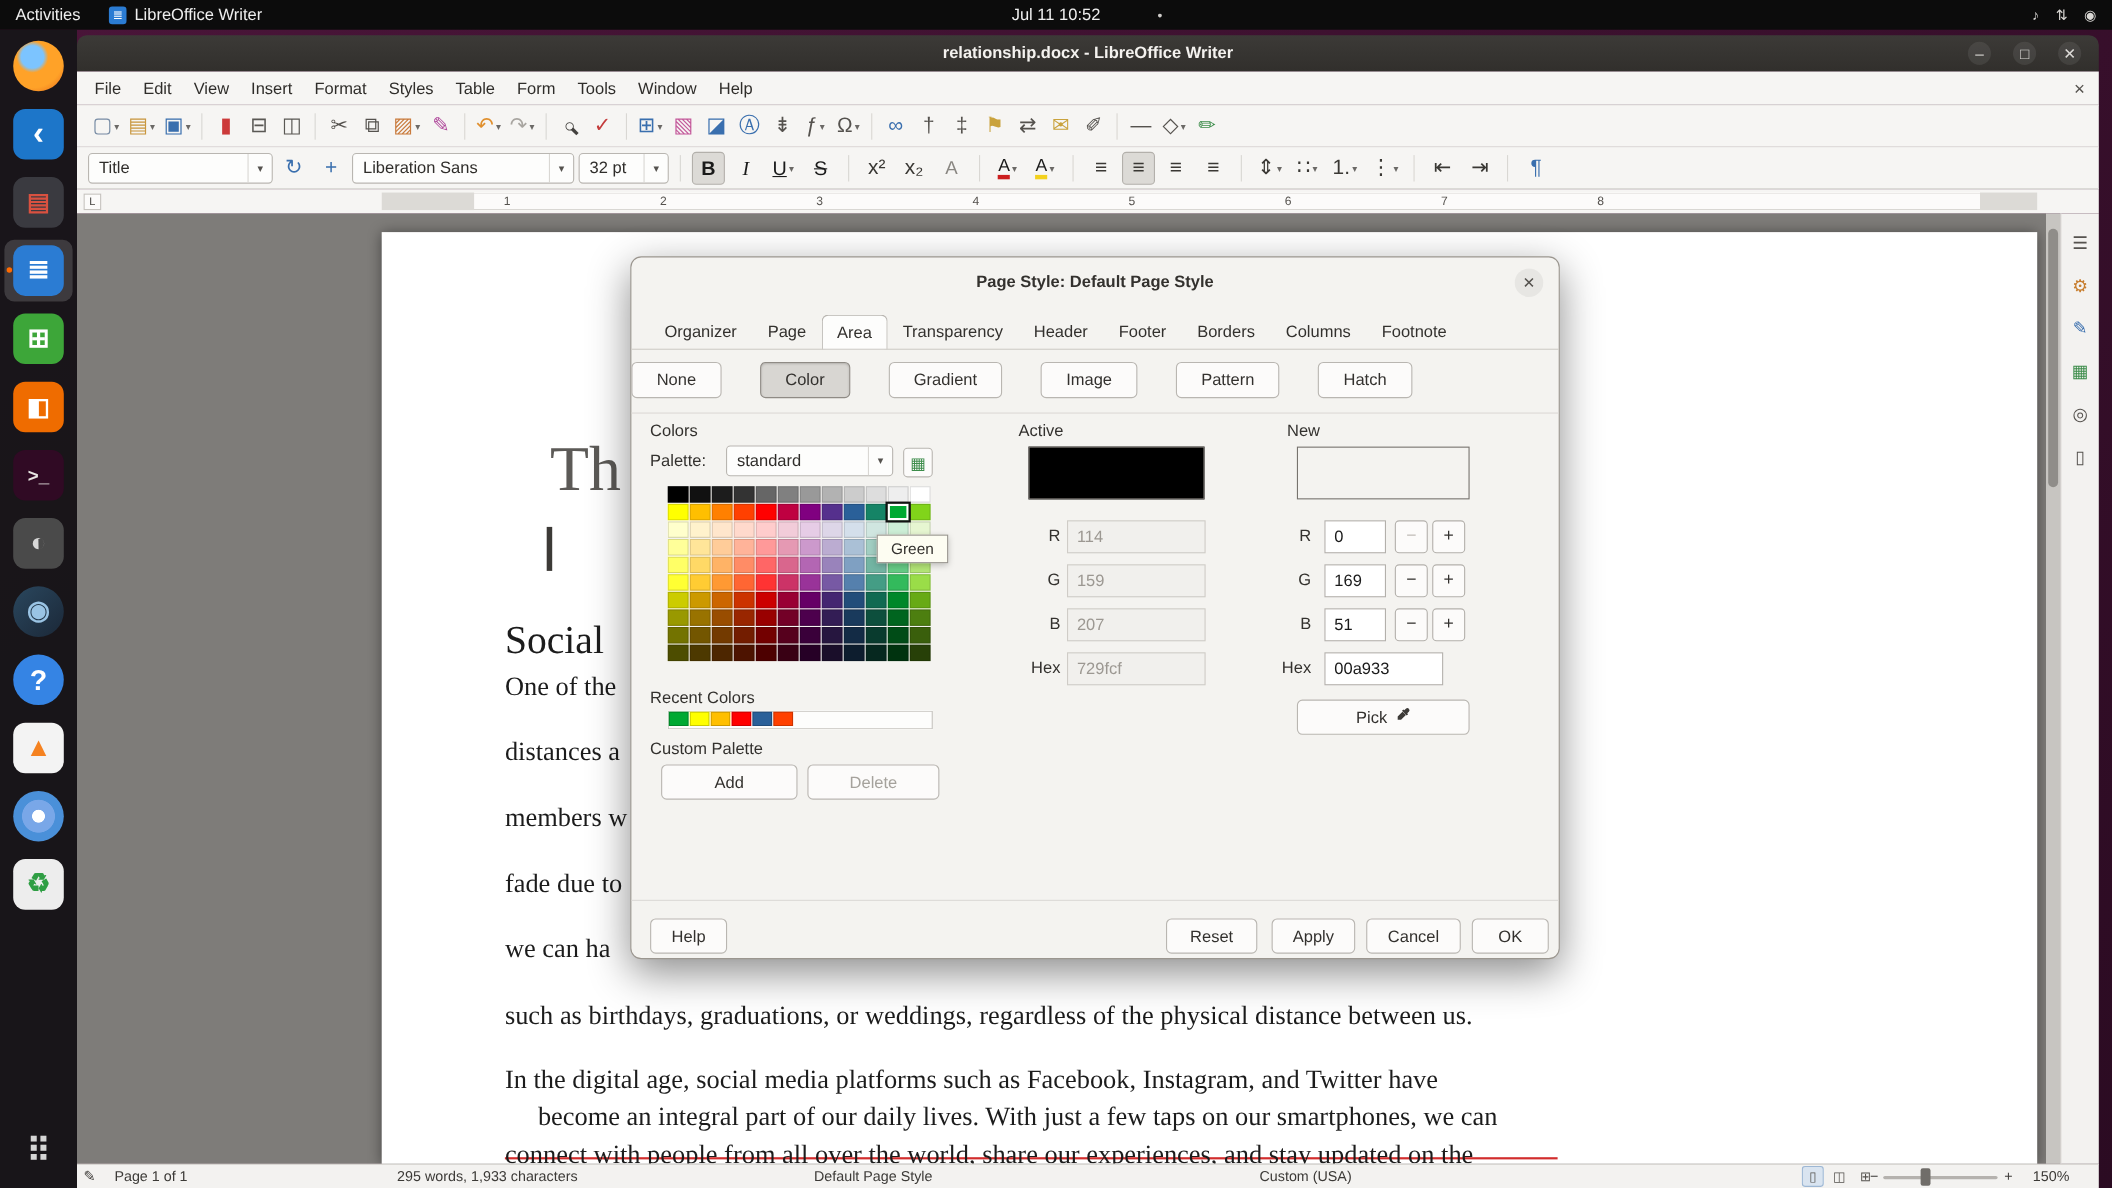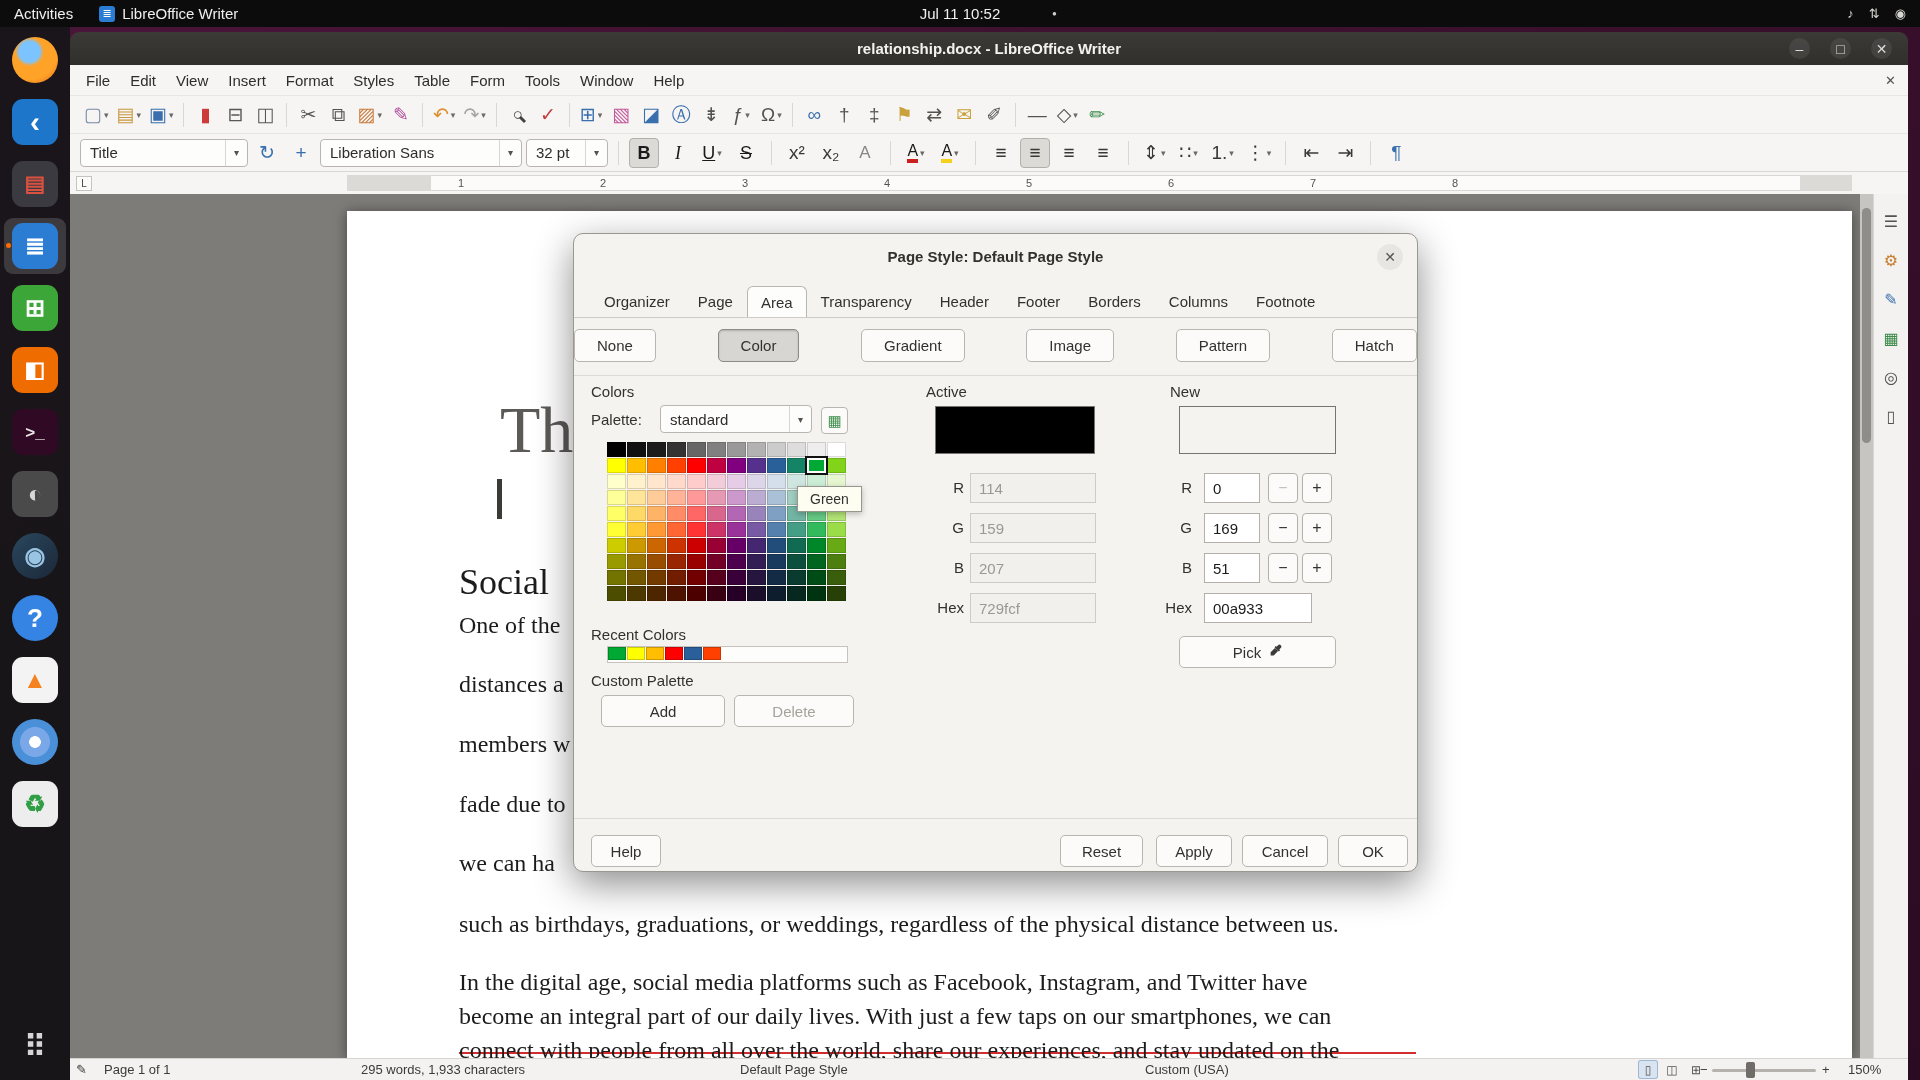--- a/index.html
+++ b/index.html
@@ -52,21 +52,21 @@
 #ruler{position:absolute;left:70px;top:172px;width:1838px;height:22px;background:#f6f5f3;z-index:10}
 #ruler-strip{position:absolute;left:277px;top:3px;width:1505px;height:16px;background:#fcfbfa;box-shadow:inset 0 0 0 1px #d9d7d3}
 .ruler-gray{position:absolute;top:3px;height:16px;background:#dcdad6}
 .ruler-num{position:absolute;top:5px;font-size:11px;color:#55524e}
 #tabstop{position:absolute;left:6px;top:4px;width:16px;height:15px;background:#fcfbfa;border:1px solid #c6c3be;font-size:10px;display:flex;align-items:center;justify-content:center;color:#44423f}
 
 #docarea{position:absolute;left:70px;top:194px;width:1790px;height:864px;background:#7e7c79;z-index:1}
 #page{position:absolute;left:347px;top:211px;width:1505px;height:847px;background:#fff;box-shadow:0 1px 12px rgba(0,0,0,.45);font-family:"Liberation Serif",serif;color:#1c1c1c;z-index:2;overflow:hidden}
 .doc-line{position:absolute;left:112px;font-size:24px;white-space:nowrap}
 #doc-heading{position:absolute;left:112px;top:350px;font-size:36px;font-weight:400}
-#title-frag{position:absolute;left:153px;top:181px;font-size:66px;color:#5c5a57}
+#title-frag{position:absolute;left:153px;top:181px;font-size:58px;color:#5c5a57}
 #caret{position:absolute;left:150px;top:268px;width:5px;height:40px;background:#3c3a37}
 #red-line{position:absolute;left:112px;top:841px;width:957px;height:2px;background:#d22d2d}
 #vscroll{position:absolute;left:1860px;top:194px;width:13px;height:864px;background:#c7c5c1;z-index:3}
 #vthumb{position:absolute;left:2px;top:14px;width:9px;height:235px;background:#8f8d89;border-radius:5px}
 #side-strip{position:absolute;left:1873px;top:194px;width:35px;height:864px;background:#f3f2f0;border-left:1px solid #d9d7d3;display:flex;flex-direction:column;align-items:center;padding-top:14px;gap:13px;z-index:3}
 .side-btn{width:26px;height:26px;display:flex;align-items:center;justify-content:center;font-size:16px;border-radius:4px}
 
 #statusbar{position:absolute;left:70px;top:1058px;width:1838px;height:22px;background:#f3f2f0;border-top:1px solid #d6d4d0;font-size:13px;color:#3c3a37;z-index:10}
 .sb{position:absolute;top:3px;white-space:nowrap}
 #view-icons{position:absolute;left:1568px;top:1px;display:flex;gap:4px}
@@ -75,21 +75,21 @@
 #ztrack{position:absolute;left:1642px;top:10px;width:104px;height:3px;background:#b5b2ae;border-radius:2px}
 #zhandle{position:absolute;left:1676px;top:3px;width:9px;height:16px;background:#706d69;border-radius:2px}
 
 #dialog{position:absolute;left:573px;top:233px;width:845px;height:639px;background:#f4f3f0;border:1px solid #9b968f;border-radius:10px;box-shadow:0 12px 38px rgba(0,0,0,.45);z-index:40;font-size:15px;color:#33312e}
 #dlg-title{position:absolute;left:0;top:0;width:100%;height:44px;display:flex;align-items:center;justify-content:center;font-weight:700;font-size:15px}
 #dlg-close{position:absolute;right:14px;top:10px;width:26px;height:26px;display:flex;align-items:center;justify-content:center;border-radius:50%;font-size:14px;color:#55524e;background:rgba(0,0,0,.05)}
 #dlg-tabs{position:absolute;left:16px;top:49px;height:34px;display:flex;align-items:flex-end}
 .dtab{padding:7px 13px;border:1px solid transparent;border-bottom:none}
 .dtab-active{background:#fdfdfc;border-color:#b9b6b1;border-radius:6px 6px 0 0;position:relative;top:1px}
 #dlg-tabline{position:absolute;left:0;top:83px;width:100%;height:1px;background:#cfccc7}
-#fill-row{position:absolute;left:0;top:95px;width:100%;display:flex;justify-content:space-between;gap:35px}
+#fill-row{position:absolute;left:0;top:95px;width:100%;display:flex;justify-content:flex-start;gap:35px}
 .fbtn{height:33px;padding:0 22px;display:flex;align-items:center;background:#fcfbfa;border:1px solid #b9b6b1;border-radius:5px}
 .factive{background:#d8d6d2;border-color:#8f8b85;box-shadow:inset 0 1px 2px rgba(0,0,0,.18)}
 #fill-line{position:absolute;left:0;top:141px;width:100%;height:1px;background:#dcdad6}
 .dlabel{position:absolute;white-space:nowrap}
 #pal-combo{position:absolute;left:86px;top:171px;width:152px}
 #pal-btn{position:absolute;left:247px;top:173px;width:27px;height:27px;border:1px solid #b9b6b1;border-radius:4px;background:#fcfbfa;display:flex;align-items:center;justify-content:center;color:#3c8c4a;font-size:15px}
 #palette-grid{position:absolute;left:33px;top:208px;display:grid;grid-template-columns:repeat(12,20px);grid-auto-rows:16px}
 .sw{width:19px;height:15px;box-shadow:inset 0 0 0 1px rgba(0,0,0,.14)}
 .sw.sel{outline:2px solid #111;box-shadow:inset 0 0 0 2px #fff;z-index:2}
 #tooltip{position:absolute;left:223px;top:252px;background:#fdfdf2;border:1px solid #98958f;padding:4px 12px;font-size:14px;z-index:6;box-shadow:0 2px 6px rgba(0,0,0,.25)}
@@ -364,21 +364,21 @@
     <div id="caret"></div>
     <div id="doc-heading">Social</div>
     <div id="red-line"></div>
   <div class="doc-line" style="top: 401px;">One of the</div>
       <div class="doc-line" style="top: 460px;">distances a</div>
       <div class="doc-line" style="top: 520px;">members w</div>
       <div class="doc-line" style="top: 580px;">fade due to</div>
       <div class="doc-line" style="top: 639px;">we can ha</div>
       <div class="doc-line" style="top: 700px;">such as birthdays, graduations, or weddings, regardless of the physical distance between us.</div>
       <div class="doc-line" style="top: 758px;">In the digital age, social media platforms such as Facebook, Instagram, and Twitter have</div>
-      <div class="doc-line" style="top: 792px;">become an integral part of our daily lives. With just a few taps on our smartphones, we can</div>
+      <div class="doc-line" style="top: 792px; margin-left: 30px;">become an integral part of our daily lives. With just a few taps on our smartphones, we can</div>
       <div class="doc-line" style="top: 826px;">connect with people from all over the world, share our experiences, and stay updated on the</div>
     </div>
   <div id="vscroll">
     <div id="vthumb"></div>
   </div>
   <div id="side-strip">
       <div class="side-btn">
         <span style="color: rgb(86, 83, 79);">☰</span>
       </div>
       <div class="side-btn">

